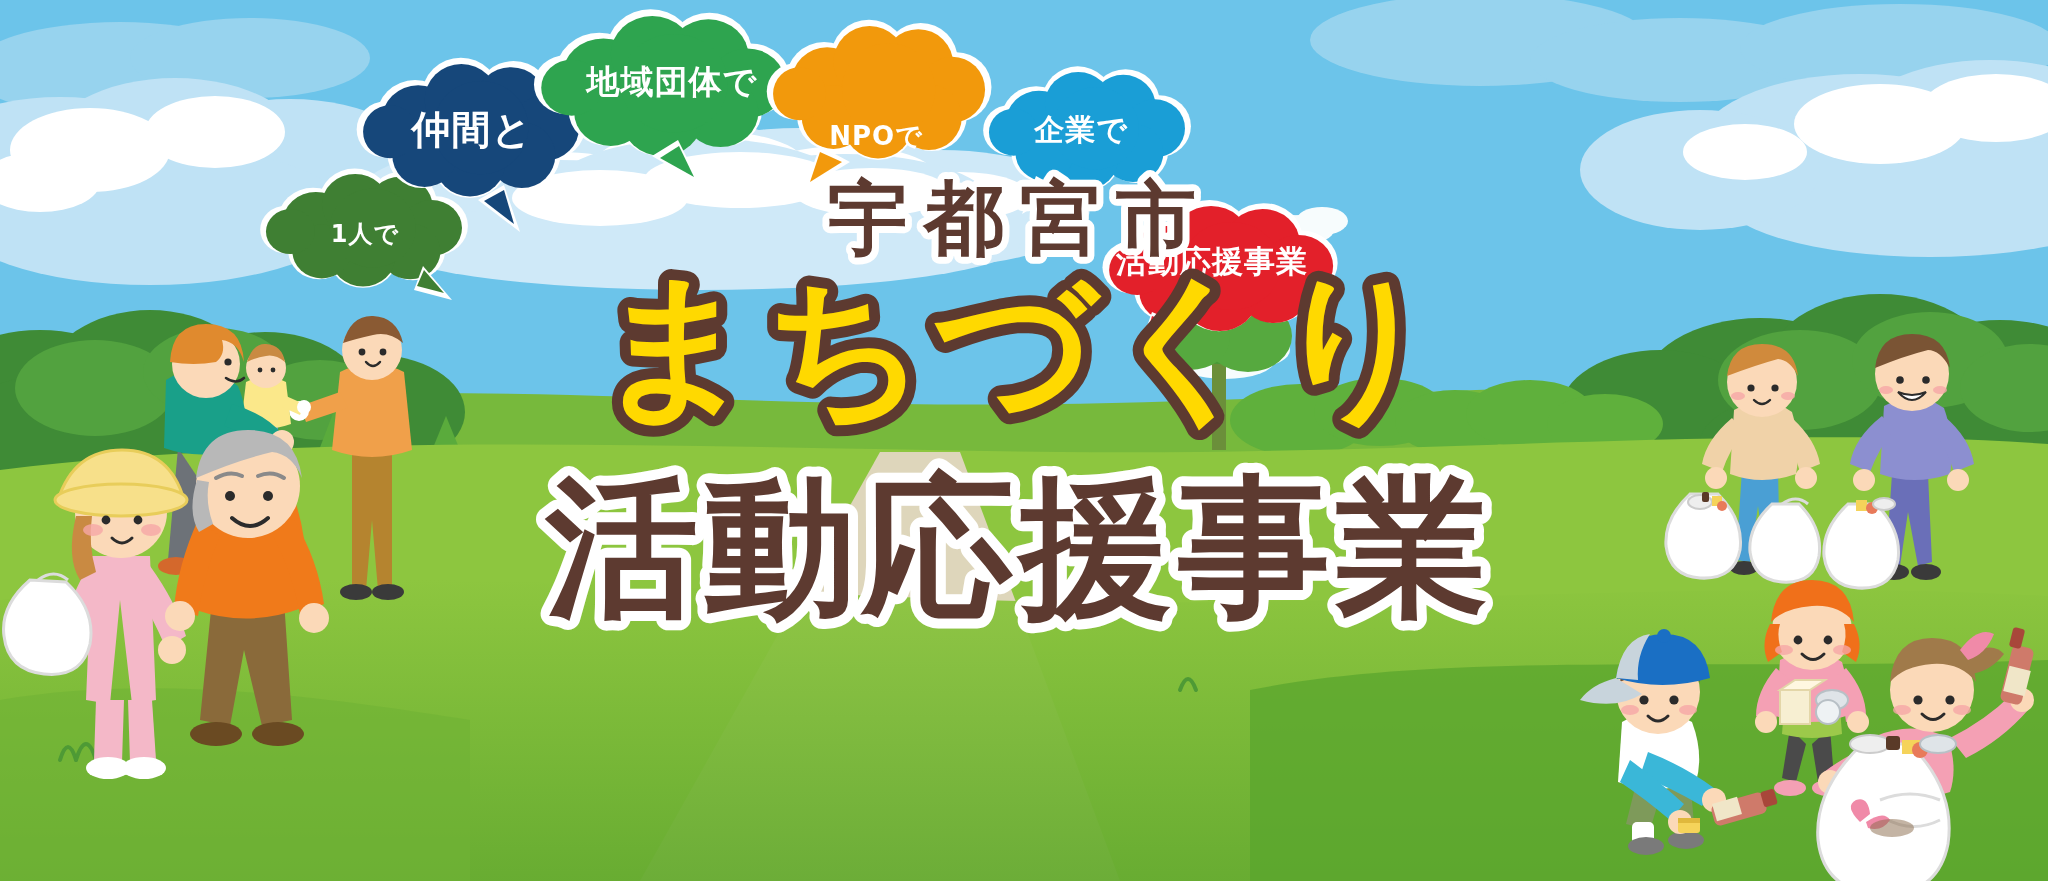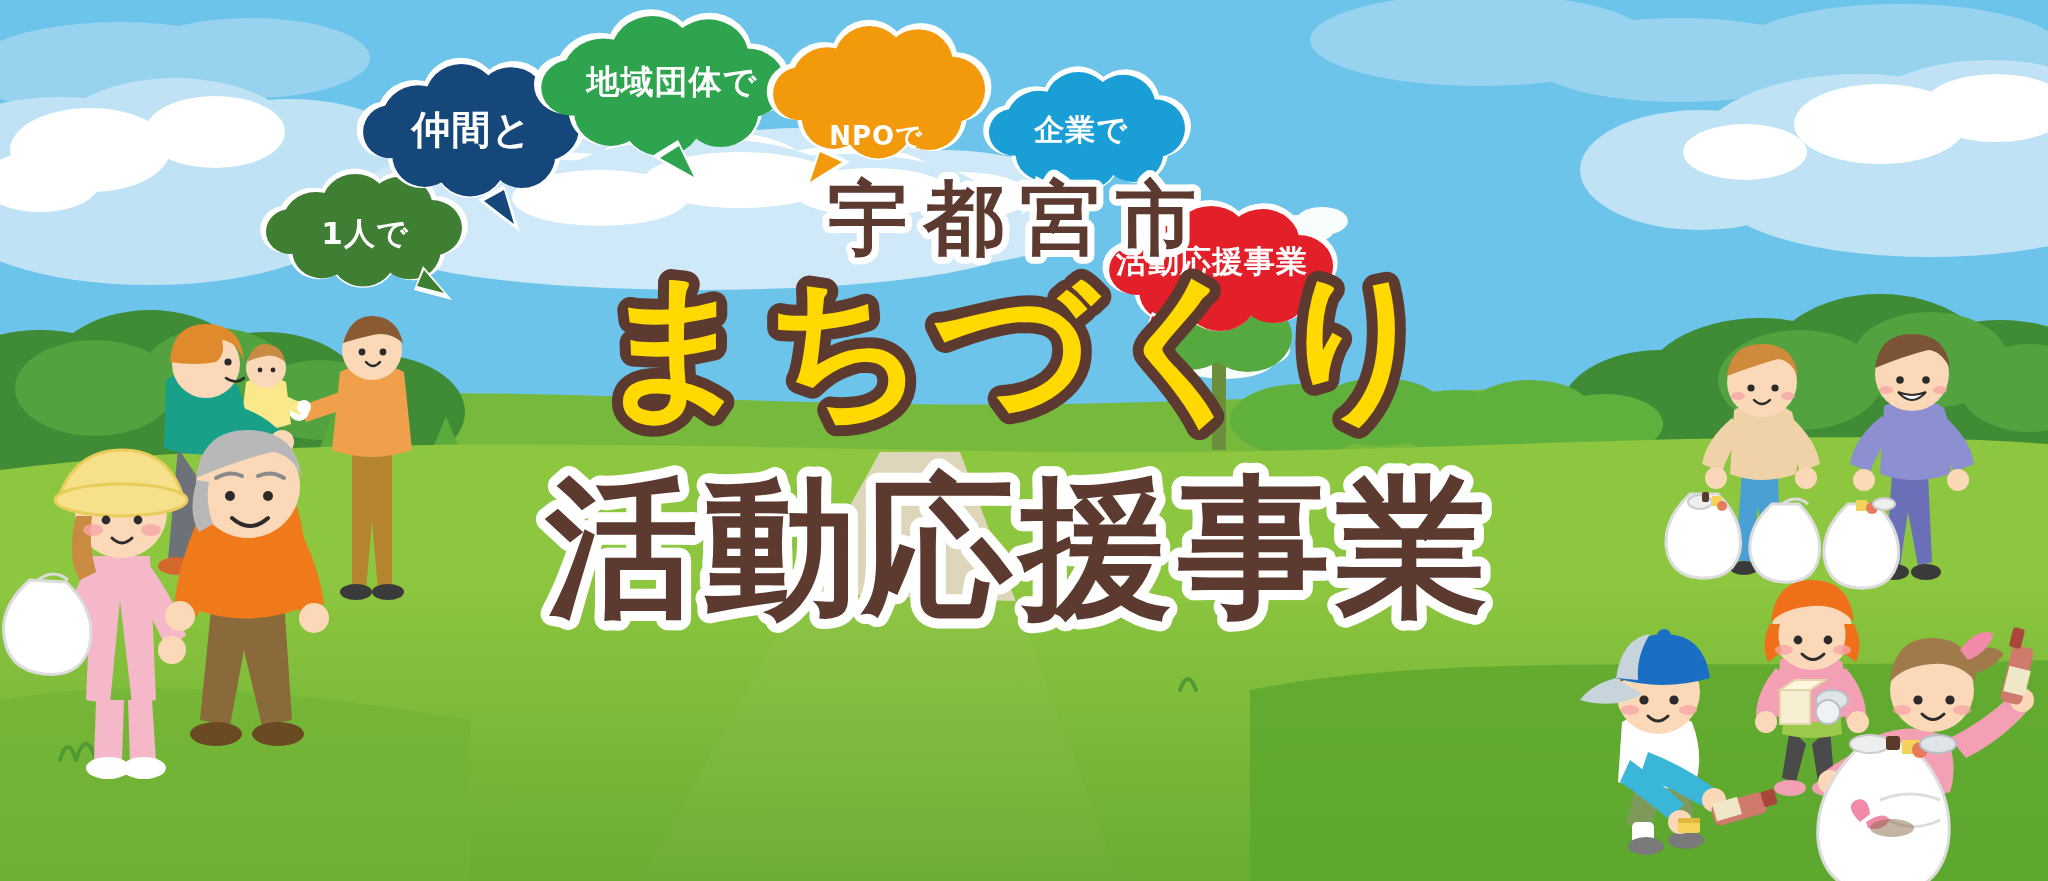--- a/index.html
+++ b/index.html
@@ -529,21 +529,21 @@
           </g>
         <g fill="#e3202a">
             <use href="#cloudshape"></use>
           </g>
       </g>
       <path d="M1152 312 L1138 352 L1180 324 Z" fill="#ffffff"></path>
       <path d="M1152 316 L1144 344 L1172 324 Z" fill="#e3202a"></path>
     </g>
   </svg>
 
-  <div class="bubble-label" style="left:365px;top:234px;font-size:31px;">1人で</div>
+  <div class="bubble-label" style="left:365px;top:234px;font-size:24px;">1人で</div>
 
   <div class="bubble-label" style="left:472px;top:130px;font-size:39px;">仲間と</div>
 
   <div class="bubble-label" style="left:672px;top:82px;font-size:33px;">地域団体で</div>
 
   <div class="bubble-label" style="left:876px;top:88px;font-size:26px;margin-top:48px;">NPOで</div>
 
   <div class="bubble-label" style="left:1081px;top:122px;font-size:30px;margin-top:8px;">企業で</div>
 
   <div class="bubble-label" style="left:1212px;top:262px;font-size:31px;">活動応援事業</div>

